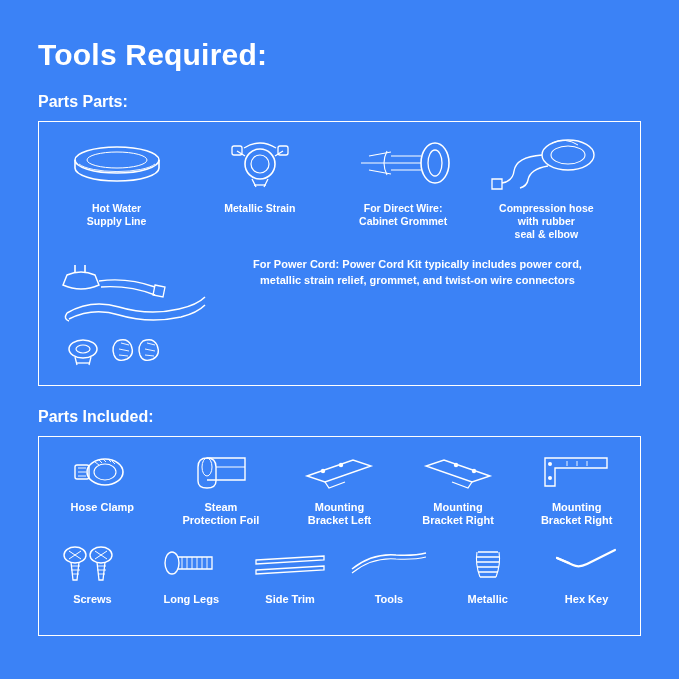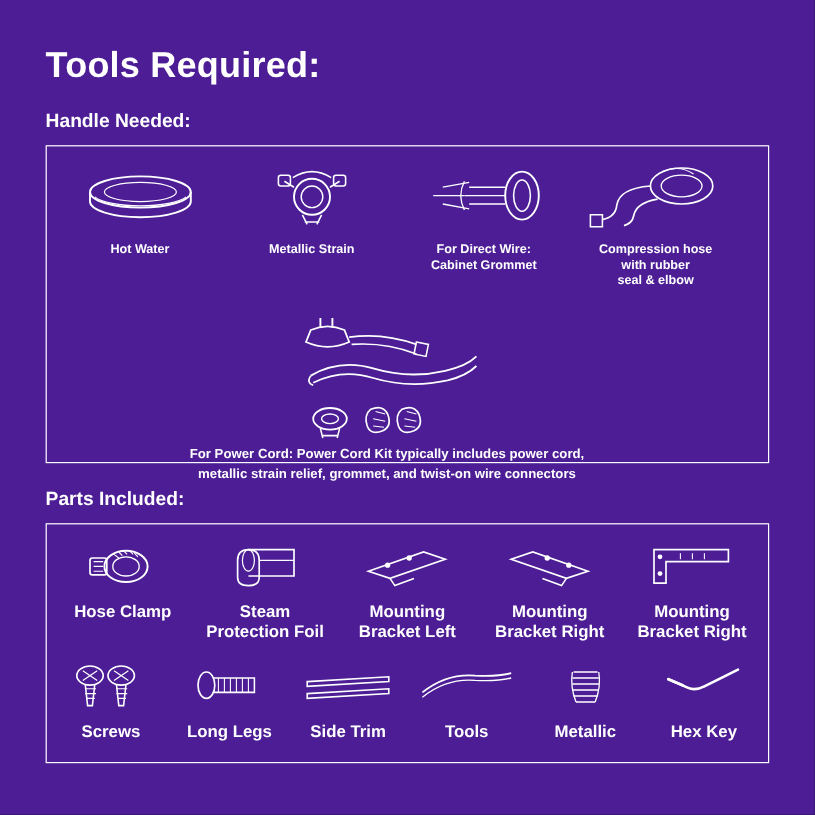--- a/index.html
+++ b/index.html
@@ -11,21 +11,21 @@
     width: 679px;
     height: 679px;
     font-family: "Liberation Sans", sans-serif;
     color: #ffffff;
     overflow: hidden;
   }
   .page {
     position: relative;
     width: 679px;
     height: 679px;
-    background: #4c1d95;
+    background: #3b82f6;
     box-sizing: border-box;
     padding: 30px 38px;
   }
   .main-title {
     font-size: 30px;
     font-weight: bold;
     letter-spacing: 0.2px;
     margin: 8px 0 0 0;
     line-height: 1.1;
   }
@@ -60,23 +60,21 @@
     justify-content: center;
   }
   .caption {
     font-size: 10.5px;
     line-height: 1.25;
     margin-top: 8px;
     font-weight: bold;
   }
   .pn-bottom {
     display: flex;
-    align-items: center;
     margin-top: 16px;
-    flex-direction: column;
   }
   .pn-bottom-icons {
     width: 190px;
     padding-left: 14px;
     box-sizing: border-box;
   }
   .pn-note {
     flex: 1;
     font-size: 11px;
     line-height: 1.45;
@@ -101,51 +99,52 @@
     width: 104px;
     text-align: center;
   }
   .pi-icon {
     height: 46px;
     display: flex;
     align-items: center;
     justify-content: center;
   }
   .pi-caption {
-    font-size: 14px;
+    font-size: 11px;
     line-height: 1.2;
     margin-top: 6px;
     font-weight: bold;
   }
   svg { display: block; }
 </style>
 </head>
 <body>
 
 <div class="page">
 
   <h1 class="main-title">Tools Required:</h1>
 
-  <h2 class="section-title">Handle Needed:</h2>
+  <h2 class="section-title">Parts Parts:</h2>
 
   <div class="panel parts-needed">
 
     <div class="pn-row">
 
       <div class="pn-item">
         <div class="icon-box">
           <svg width="96" height="50" viewBox="0 0 96 50">
             <ellipse cx="48" cy="22" rx="42" ry="13" fill="none" stroke="#ffffff" stroke-width="1.6"></ellipse>
             <path d="M6 22 v8 a42 13 0 0 0 84 0 v-8" fill="none" stroke="#ffffff" stroke-width="1.6"></path>
             <ellipse cx="48" cy="22" rx="30" ry="8" fill="none" stroke="#ffffff" stroke-width="1"></ellipse>
             <path d="M10 26 a40 11 0 0 0 76 0" fill="none" stroke="#ffffff" stroke-width="0.9"></path>
           </svg>
         </div>
         <div class="caption">
           <div>Hot Water</div>
+          <div>Supply Line</div>
         </div>
       </div>
 
       <div class="pn-item">
         <div class="icon-box">
           <svg width="72" height="58" viewBox="0 0 72 58">
             <path d="M20 14 q16 -10 32 0" fill="none" stroke="#ffffff" stroke-width="1.4"></path>
             <circle cx="36" cy="30" r="15" fill="none" stroke="#ffffff" stroke-width="1.6"></circle>
             <circle cx="36" cy="30" r="9" fill="none" stroke="#ffffff" stroke-width="1.2"></circle>
             <path d="M21 22 l-8 -5 M51 22 l8 -5" stroke="#ffffff" stroke-width="1.4" fill="none"></path>

